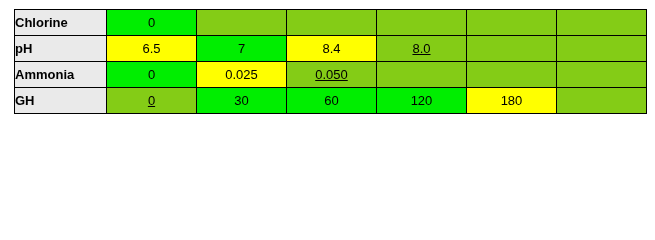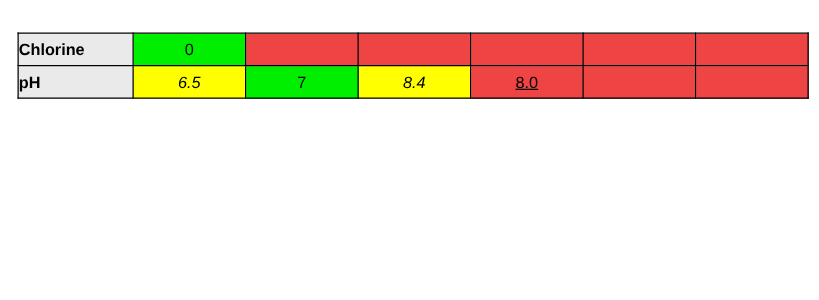--- a/index.html
+++ b/index.html
@@ -9,21 +9,21 @@
   }
   body {
     width: 655px;
     height: 199px;
     overflow: hidden;
     font-family: "Liberation Sans", sans-serif;
   }
   #water-params-table {
     position: absolute;
     left: 14px;
-    top: 26px;
+    top: 9px;
     width: 626px;
     border-collapse: collapse;
     table-layout: fixed;
     background: #ffffff;
   }
   #water-params-table td {
     border: 1px solid #000000;
     height: 25px;
     padding: 0;
     margin: 0;
@@ -37,22 +37,22 @@
     text-align: left;
     padding-left: 6px;
     width: 91px;
     font-size: 13.5px;
   }
   td.value-cell {
     text-align: center;
     width: 89px;
   }
   td.c-green  { background: #00ee00; }
-  td.c-yellow { background: #ffff00; font-style: italic; }
-  td.c-red    { background: #ef4444; text-decoration: underline; }
+  td.c-yellow { background: #ffff00; }
+  td.c-red    { background: #84cc16; text-decoration: underline; }
 </style>
 </head>
 <body>
 
 <table id="water-params-table">
   <tbody>
       <tr>
         <td class="param-label">Chlorine</td>
         <td class="value-cell c-green">0</td>
         <td class="value-cell c-red"></td>
@@ -63,14 +63,32 @@
       </tr>
       <tr>
         <td class="param-label">pH</td>
         <td class="value-cell c-yellow">6.5</td>
         <td class="value-cell c-green">7</td>
         <td class="value-cell c-yellow">8.4</td>
         <td class="value-cell c-red">8.0</td>
         <td class="value-cell c-red"></td>
         <td class="value-cell c-red"></td>
       </tr>
+      <tr>
+        <td class="param-label">Ammonia</td>
+        <td class="value-cell c-green">0</td>
+        <td class="value-cell c-yellow">0.025</td>
+        <td class="value-cell c-red">0.050</td>
+        <td class="value-cell c-red"></td>
+        <td class="value-cell c-red"></td>
+        <td class="value-cell c-red"></td>
+      </tr>
+      <tr>
+        <td class="param-label">GH</td>
+        <td class="value-cell c-red">0</td>
+        <td class="value-cell c-green">30</td>
+        <td class="value-cell c-green">60</td>
+        <td class="value-cell c-green">120</td>
+        <td class="value-cell c-yellow">180</td>
+        <td class="value-cell c-red"></td>
+      </tr>
     </tbody>
 </table>
 
 </body></html>

